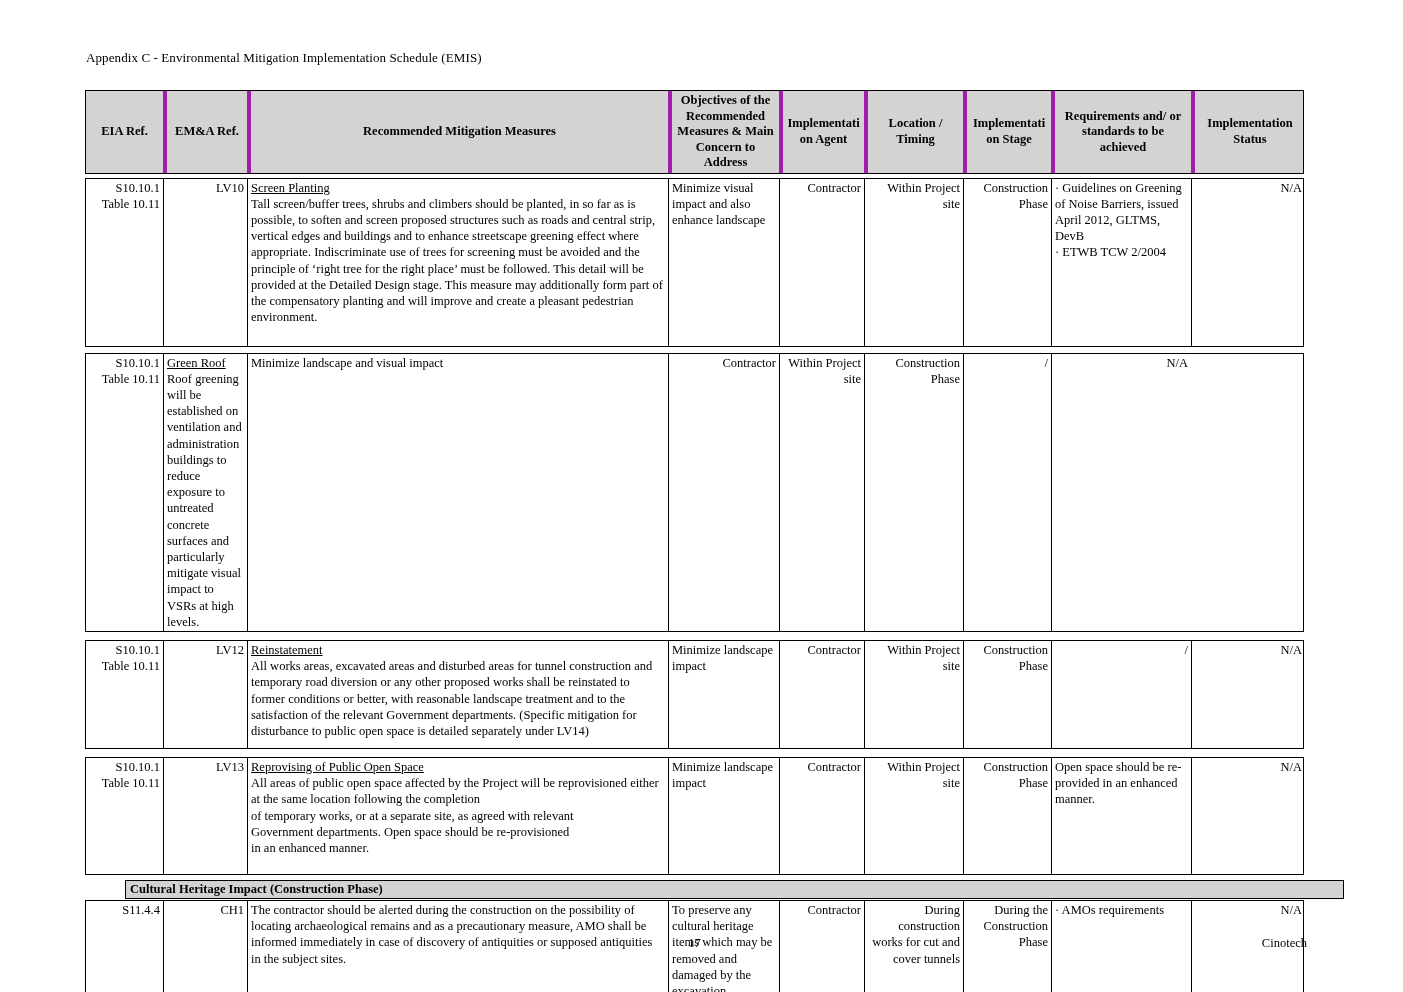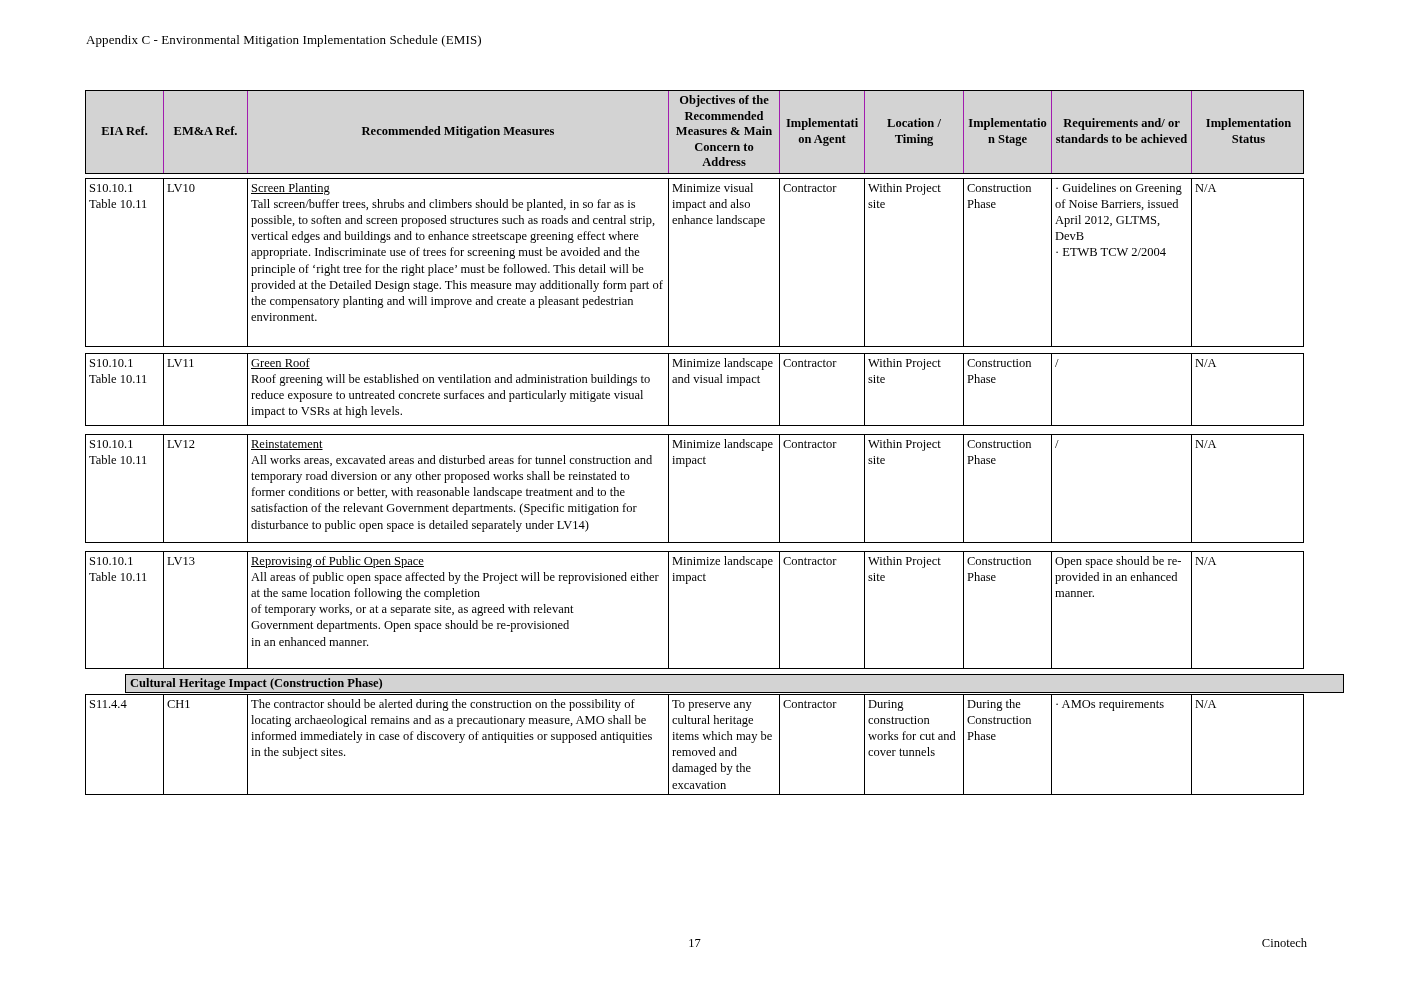--- a/index.html
+++ b/index.html
@@ -4,21 +4,21 @@
 <style>
   html,body{margin:0;padding:0;background:#ffffff;}
   body{
     width:1403px;height:992px;
     font-family:"Liberation Serif","DejaVu Serif",serif;
     color:#000;
     position:relative;
   }
   .page{position:relative;width:1403px;height:992px;background:#fff;overflow:hidden;}
   .doc-title{
-    position:absolute;left:86px;top:32px;
+    position:absolute;left:86px;top:50px;
     font-size:13px;letter-spacing:.1px;
   }
   .table-wrap{position:absolute;left:85px;top:90px;width:1219px;}
   .trow{
     display:grid;
     grid-template-columns:77px 84px 421px 111px 85px 99px 88px 140px 114px;
     border:1px solid #000;
     box-sizing:border-box;
     width:1219px;
     background:#fff;
@@ -35,28 +35,28 @@
     font-weight:bold;font-size:12.5px;line-height:16px;
     padding:0 4px;margin-bottom:1px;margin-left:40px;
   }
   .hcell{
     display:flex;align-items:center;justify-content:center;
     text-align:center;font-weight:bold;
     font-size:12.5px;line-height:15.5px;
     padding:2px 3px;box-sizing:border-box;
     overflow-wrap:break-word;word-break:break-word;min-width:0;
   }
-  .hcell + .hcell{border-left:1px solid #a21caf;}
+  .hcell + .hcell{border-left:4px solid #a21caf;}
   .cell{
     font-size:12.5px;line-height:16.2px;
     padding:1px 3px;box-sizing:border-box;
     overflow-wrap:break-word;min-width:0;
   }
   .cell + .cell{border-left:1px solid #000;}
-  .tc{text-align:left;}
+  .tc{text-align:right;}
   .pre{white-space:pre-line;}
   .measure-title{display:block;text-decoration:underline;}
   .footer-page{
     position:absolute;left:85px;top:936px;width:1219px;
     text-align:center;font-size:12.5px;
   }
   .footer-company{
     position:absolute;top:936px;right:96px;
     font-size:12.5px;text-align:center;
   }
@@ -92,21 +92,20 @@
       <div class="cell tc">Within Project site</div>
       <div class="cell tc">Construction Phase</div>
       <div class="cell pre">· Guidelines on Greening of Noise Barriers, issued April 2012, GLTMS, DevB
 · ETWB TCW 2/2004</div>
       <div class="cell tc">N/A</div>
     </div>
 
     <div class="trow r2">
       <div class="cell tc pre">S10.10.1
 Table 10.11</div>
-      <div class="cell tc">LV11</div>
       <div class="cell"><span class="measure-title">Green Roof</span><span class="pre">Roof greening will be established on ventilation and administration buildings to reduce exposure to untreated concrete surfaces and particularly mitigate visual impact to VSRs at high levels.</span></div>
       <div class="cell">Minimize landscape and visual impact</div>
       <div class="cell tc">Contractor</div>
       <div class="cell tc">Within Project site</div>
       <div class="cell tc">Construction Phase</div>
       <div class="cell tc">/</div>
       <div class="cell tc">N/A</div>
     </div>
 
     <div class="trow r3">

